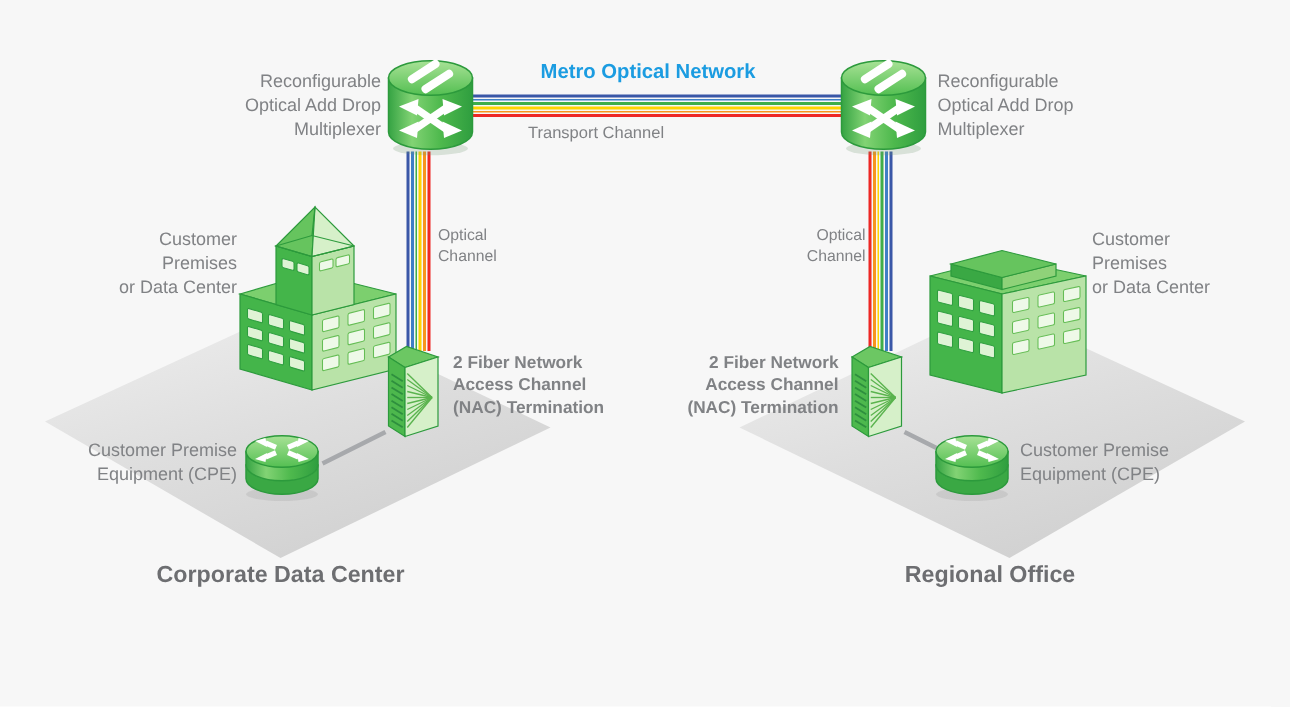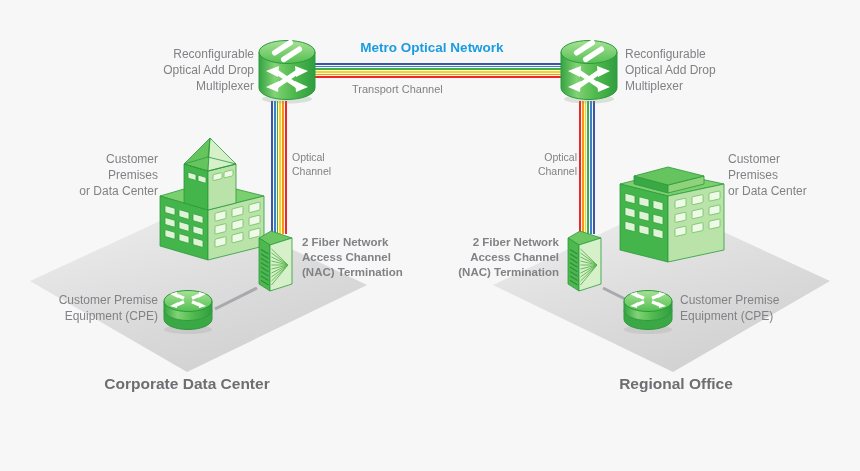--- a/index.html
+++ b/index.html
@@ -263,15 +263,15 @@
   <div class="lbl nac" style="left:430px;top:235px;width:129px;text-align:right;">2 Fiber Network
 Access Channel
 (NAC) Termination</div>
 
   <div class="lbl" style="left:28px;top:292px;width:130px;text-align:right;">Customer Premise
 Equipment (CPE)</div>
   <div class="lbl" style="left:680px;top:292px;">Customer Premise
 Equipment (CPE)</div>
 
   <div class="caption" style="left:87px;top:375px;width:200px;">Corporate Data Center</div>
-  <div class="caption" style="left:576px;top:375px;width:200px;">Regional Office</div>
+  <div class="caption" style="left:560px;top:375px;width:200px;">Regional Office</div>
 
 </div>
 
 </body></html>

